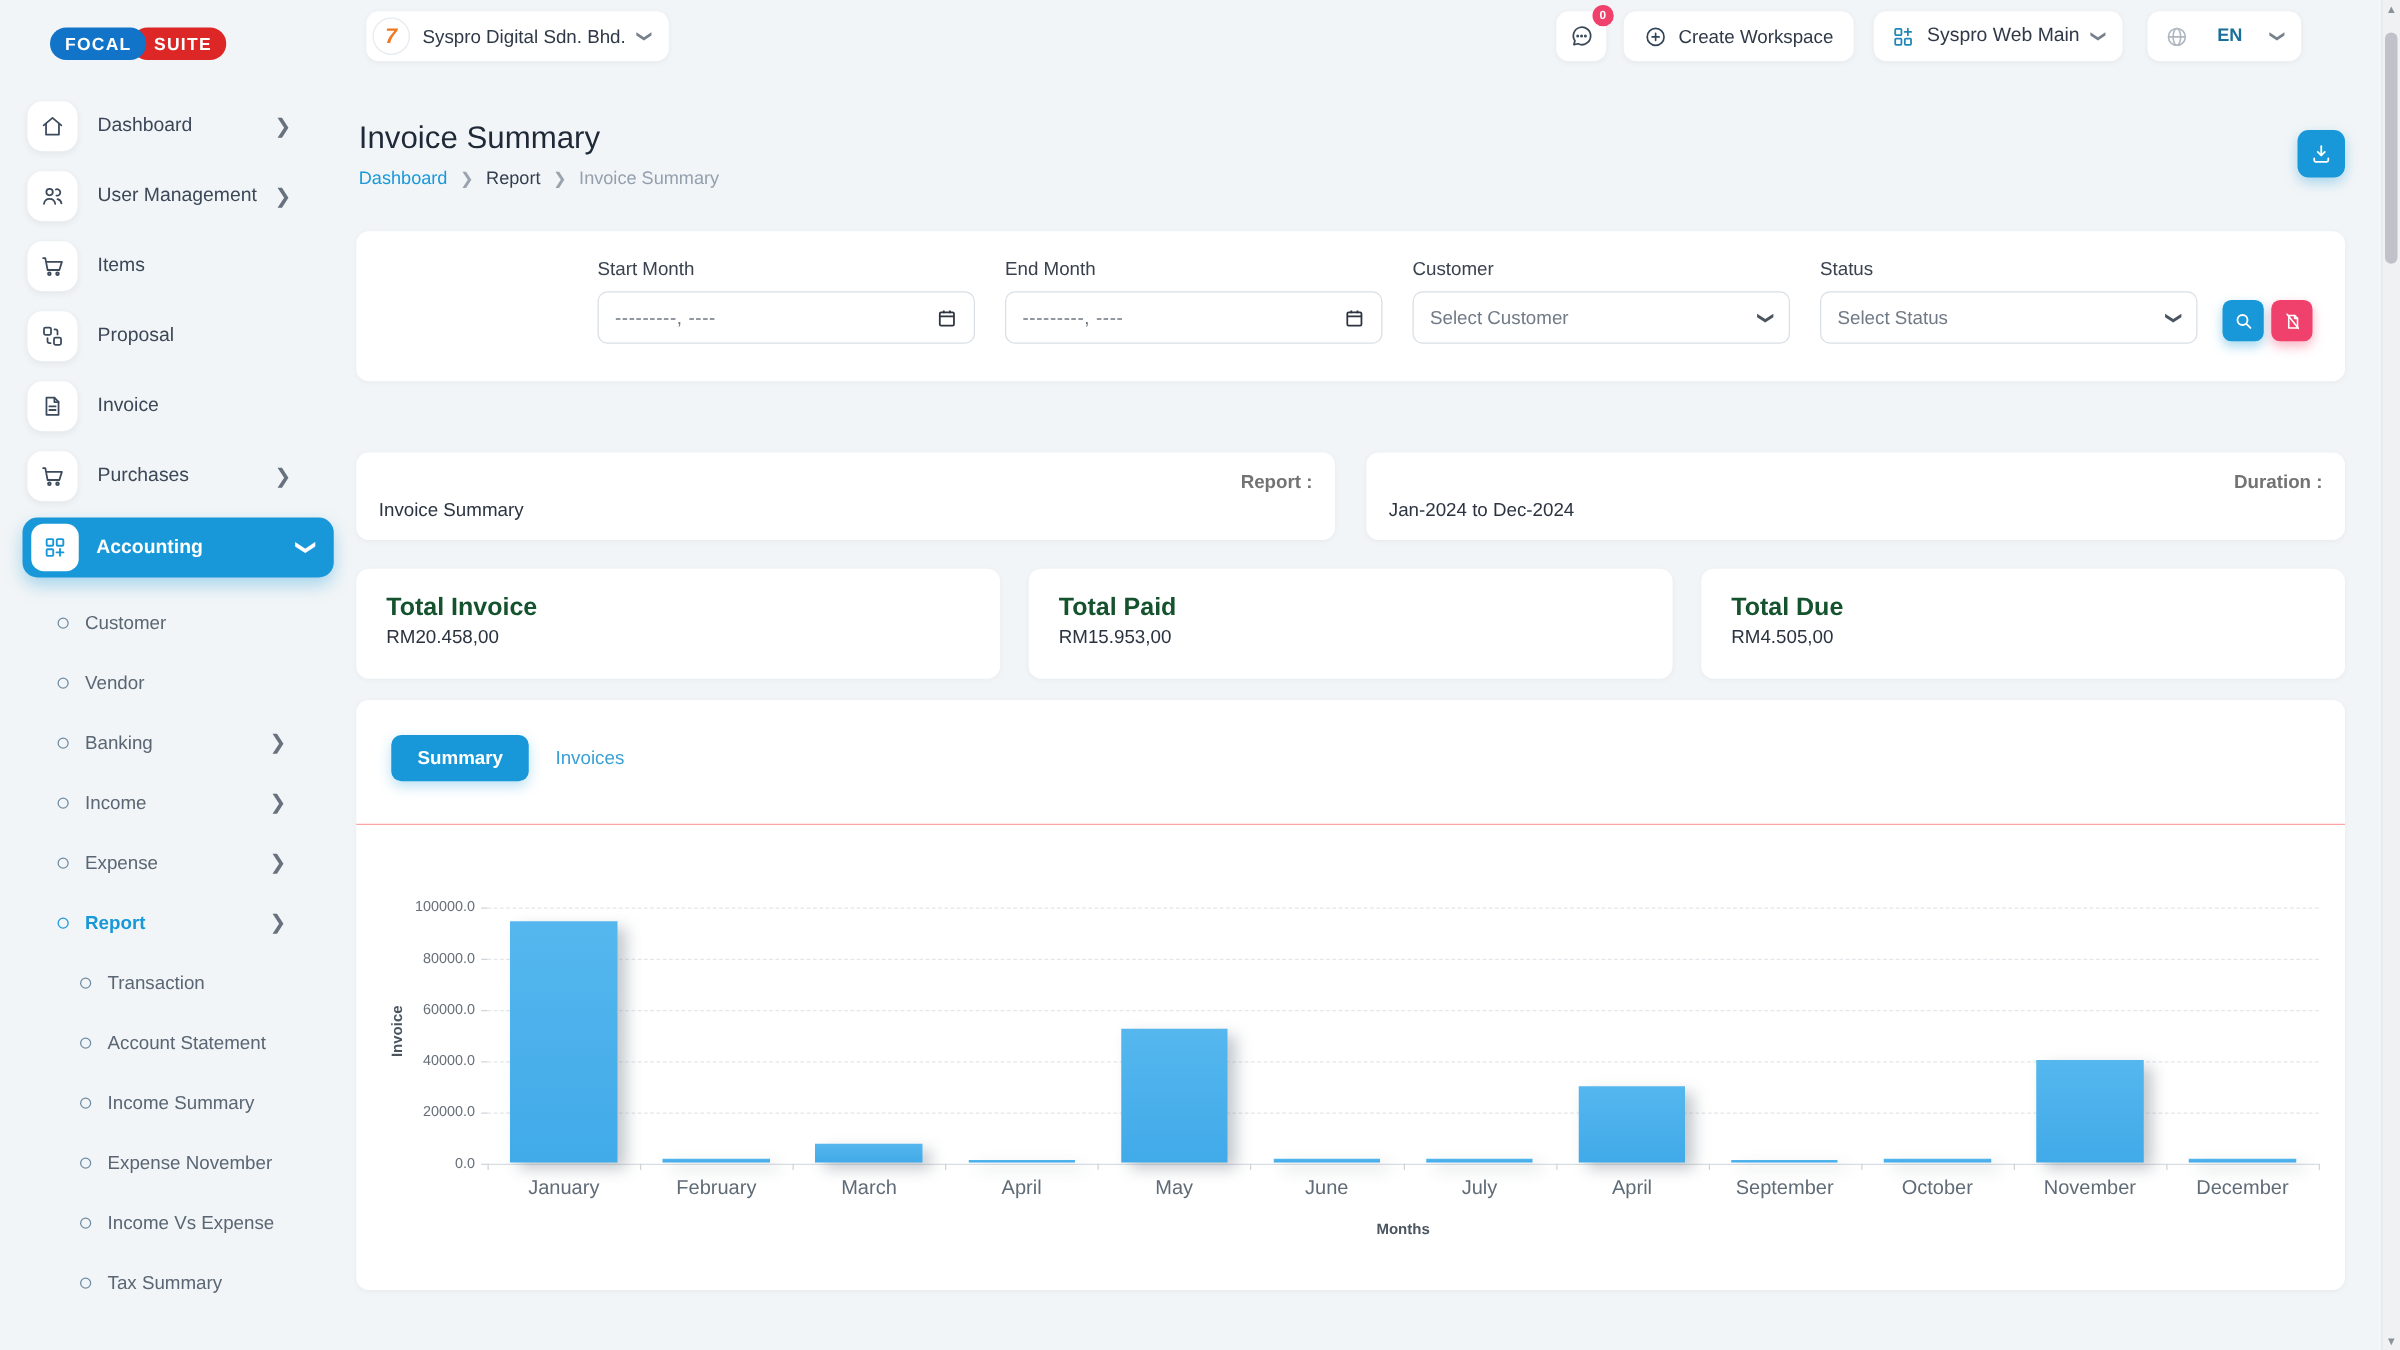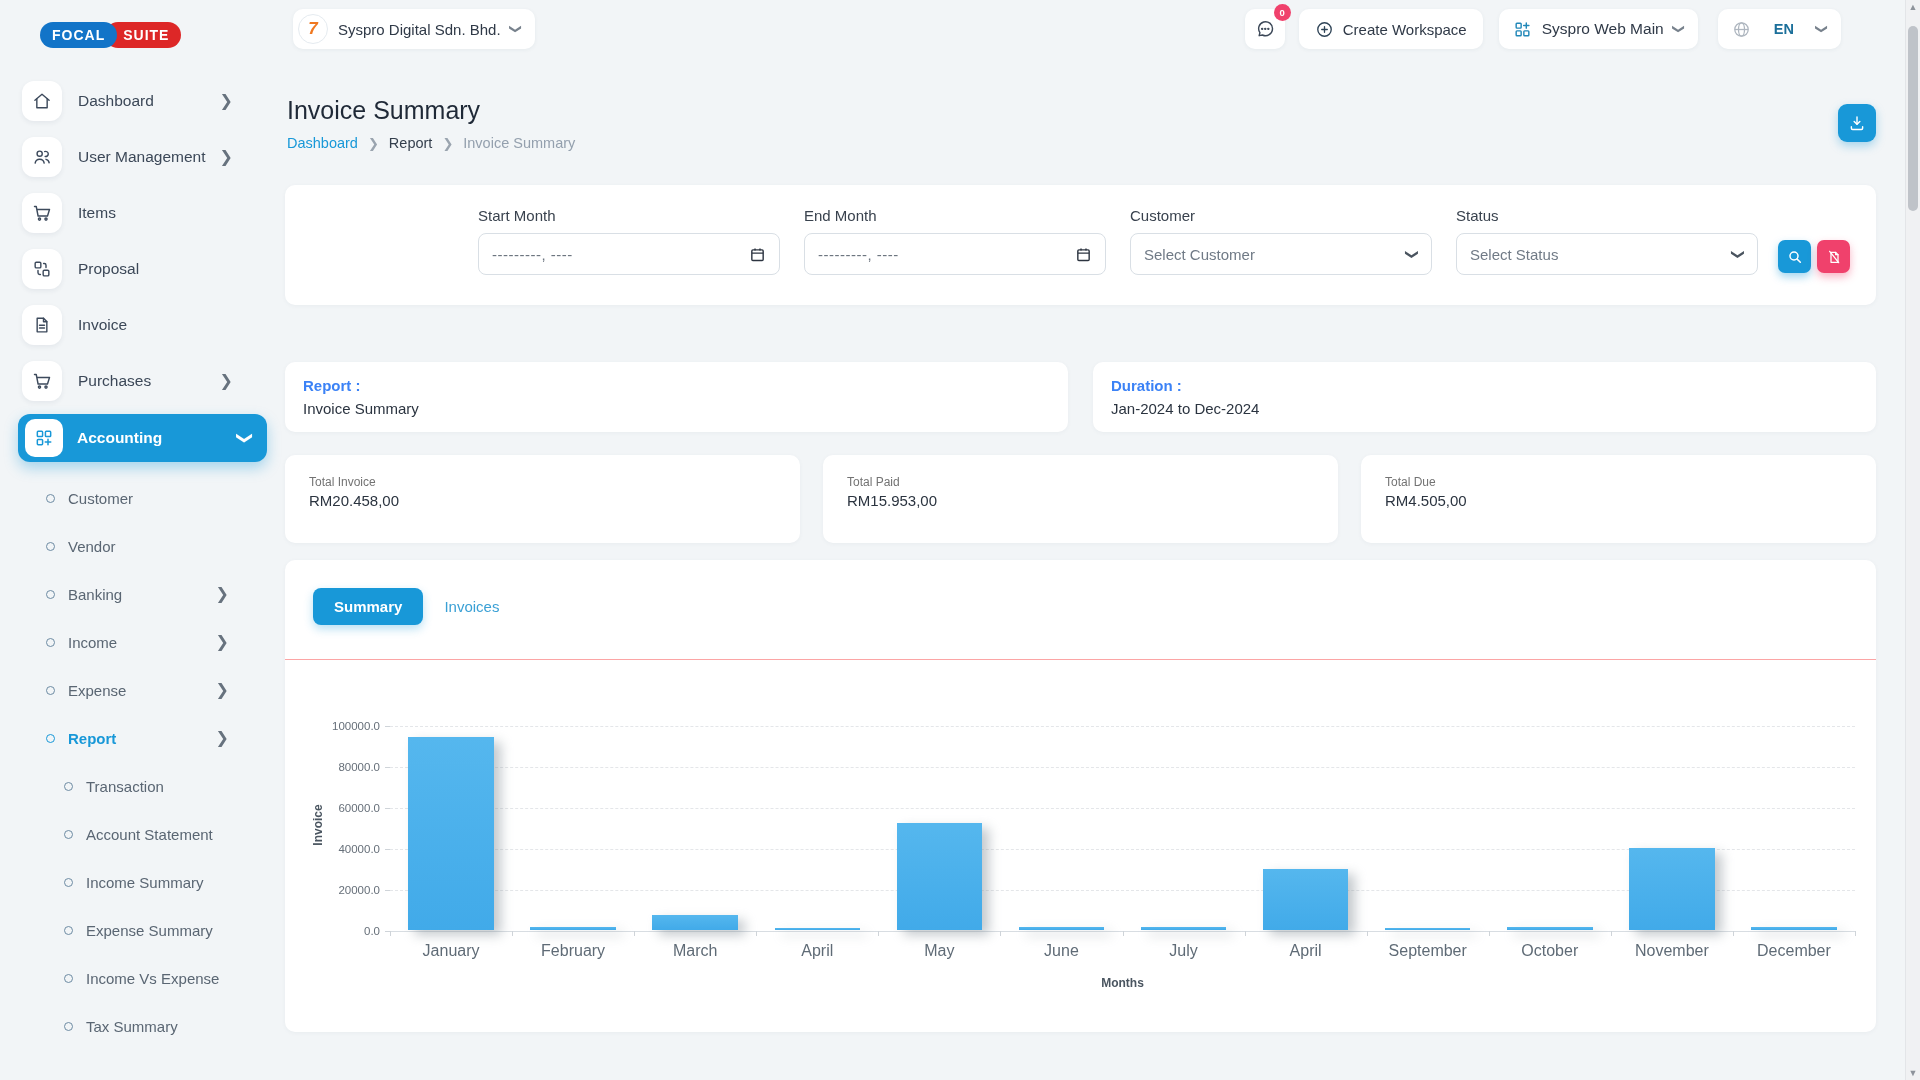--- a/index.html
+++ b/index.html
@@ -74,26 +74,26 @@
   .fbox .cal { margin-left:auto; width:17px; height:17px; color:#2c3440; }
   .fbox .sel-chev { margin-left:auto; color:#4a545f; font-size:13px; transform:rotate(90deg); font-family:"DejaVu Sans",sans-serif; }
   .filter-btns { margin-left:auto; display:flex; gap:6px; margin-top:33px; }
   .sq-btn { width:33px; height:33px; border-radius:7px; display:flex; align-items:center; justify-content:center; cursor:pointer; border:none; }
   .sq-btn svg { width:16px; height:16px; color:#fff; }
   .btn-search { background:#1898d8; box-shadow:0 4px 9px rgba(24,152,216,.4); }
   .btn-reset { background:#f0416c; box-shadow:0 4px 9px rgba(240,65,108,.4); }
 
   .info-row { position:absolute; top:362px; left:0; right:0; height:70px; display:flex; gap:25px; }
   .info-card { flex:1; padding:13px 18px; }
-  .info-card .ilabel { font-size:15px; font-weight:700; color:#3b82f6; line-height:1.5; }
+  .info-card .ilabel { font-size:15px; font-weight:700; color:#737373; line-height:1.5;text-align:right; }
   .info-card .ival { font-size:15px; color:#2b3440; line-height:1.5; }
 
   .stats-row { position:absolute; top:455px; left:0; right:0; height:88px; display:flex; gap:23px; }
   .stat-card { flex:1; padding:20px 24px; }
-  .stat-card .slabel { font-size:12px; font-weight:400; color:#737373; }
+  .stat-card .slabel { font-size:20px; font-weight:700; color:#14532d; }
   .stat-card .sval { font-size:15px; color:#2b3440; margin-top:3px; }
 
   .chart-card { position:absolute; top:560px; left:0; right:0; height:472px; }
   .tabs { display:flex; align-items:center; padding:28px 28px 0 28px; height:100px; border-bottom:1px solid #fca5a5; align-items:flex-start; }
   .tab-pill { background:#1898d8; color:#fff; font-size:15px; font-weight:600; padding:10px 21px; border-radius:8px; cursor:pointer; box-shadow:0 4px 10px rgba(24,152,216,.3); }
   .tab-plain { color:#3aa0d5; font-size:15px; margin-left:21px; padding:10px 0; cursor:pointer; }
 
   .chart-wrap { position:absolute; left:16px; right:16px; top:166px; height:300px; }
   .y-title { position:absolute; left:-4px; top:92px; transform:rotate(-90deg); transform-origin:center; font-size:12px; font-weight:700; color:#4a5560; }
   .plot { position:absolute; left:89px; right:5px; top:0; height:205px; }
@@ -227,21 +227,21 @@
       <div class="nav3">
         <span class="bullet"></span>
         <span class="label">Account Statement</span>
       </div>
       <div class="nav3">
         <span class="bullet"></span>
         <span class="label">Income Summary</span>
       </div>
       <div class="nav3">
         <span class="bullet"></span>
-        <span class="label">Expense Summary</span>
+        <span class="label">Expense November</span>
       </div>
       <div class="nav3">
         <span class="bullet"></span>
         <span class="label">Income Vs Expense</span>
       </div>
       <div class="nav3">
         <span class="bullet"></span>
         <span class="label">Tax Summary</span>
       </div>
     </div>

